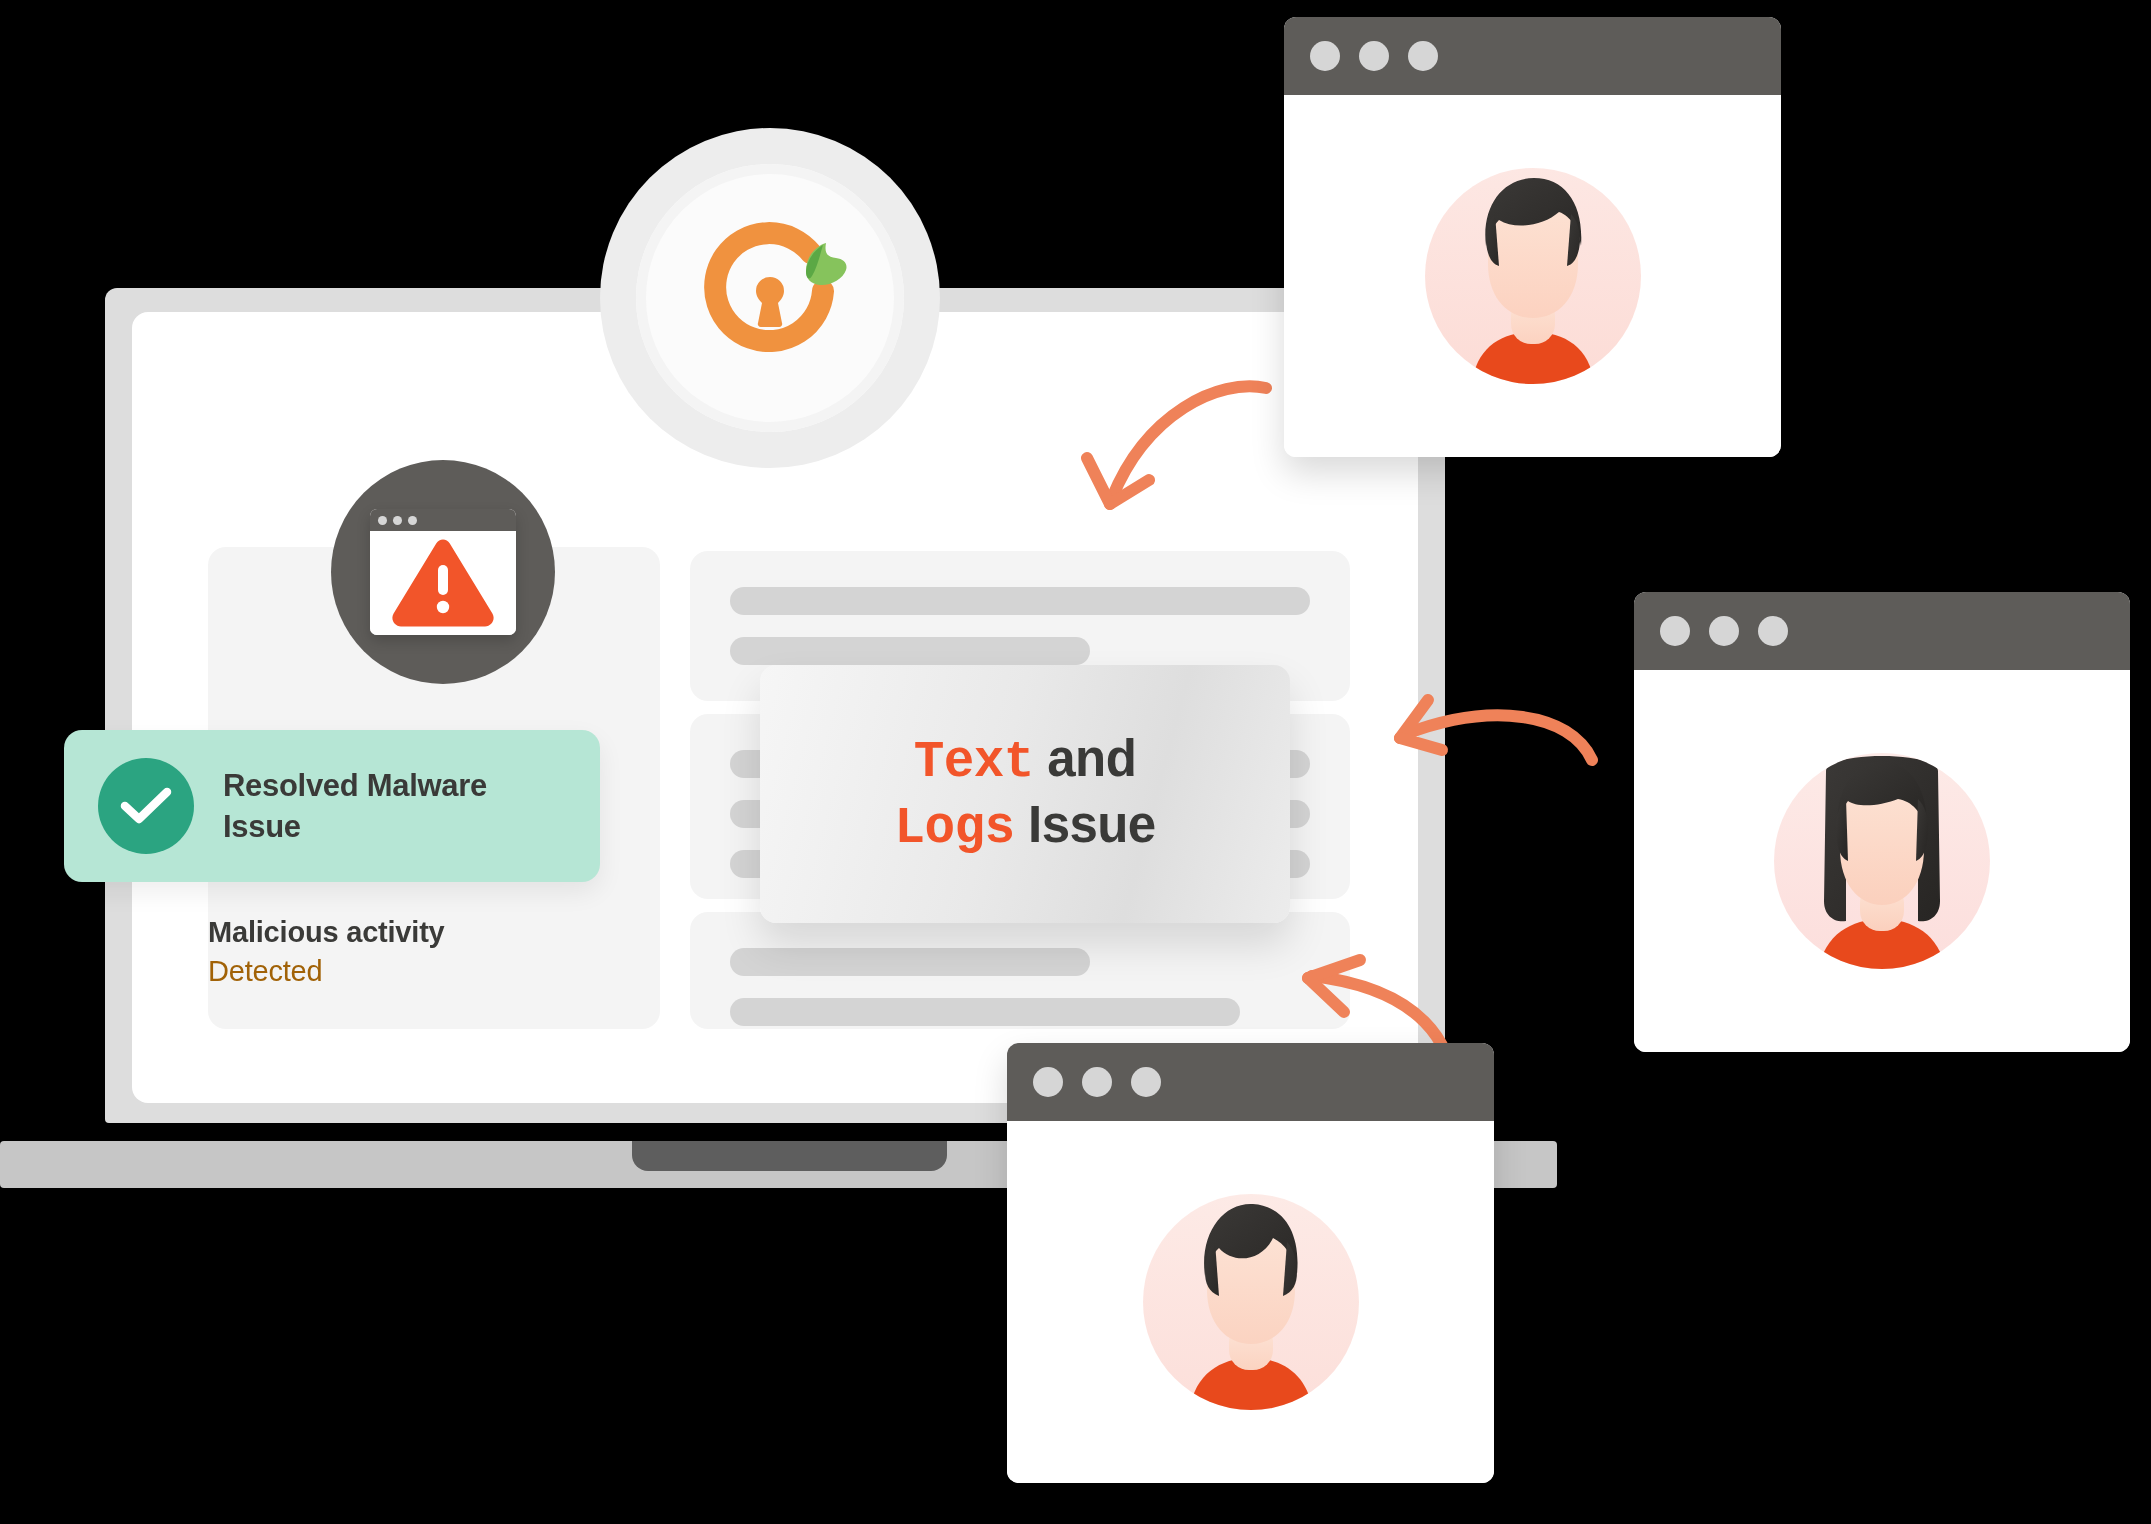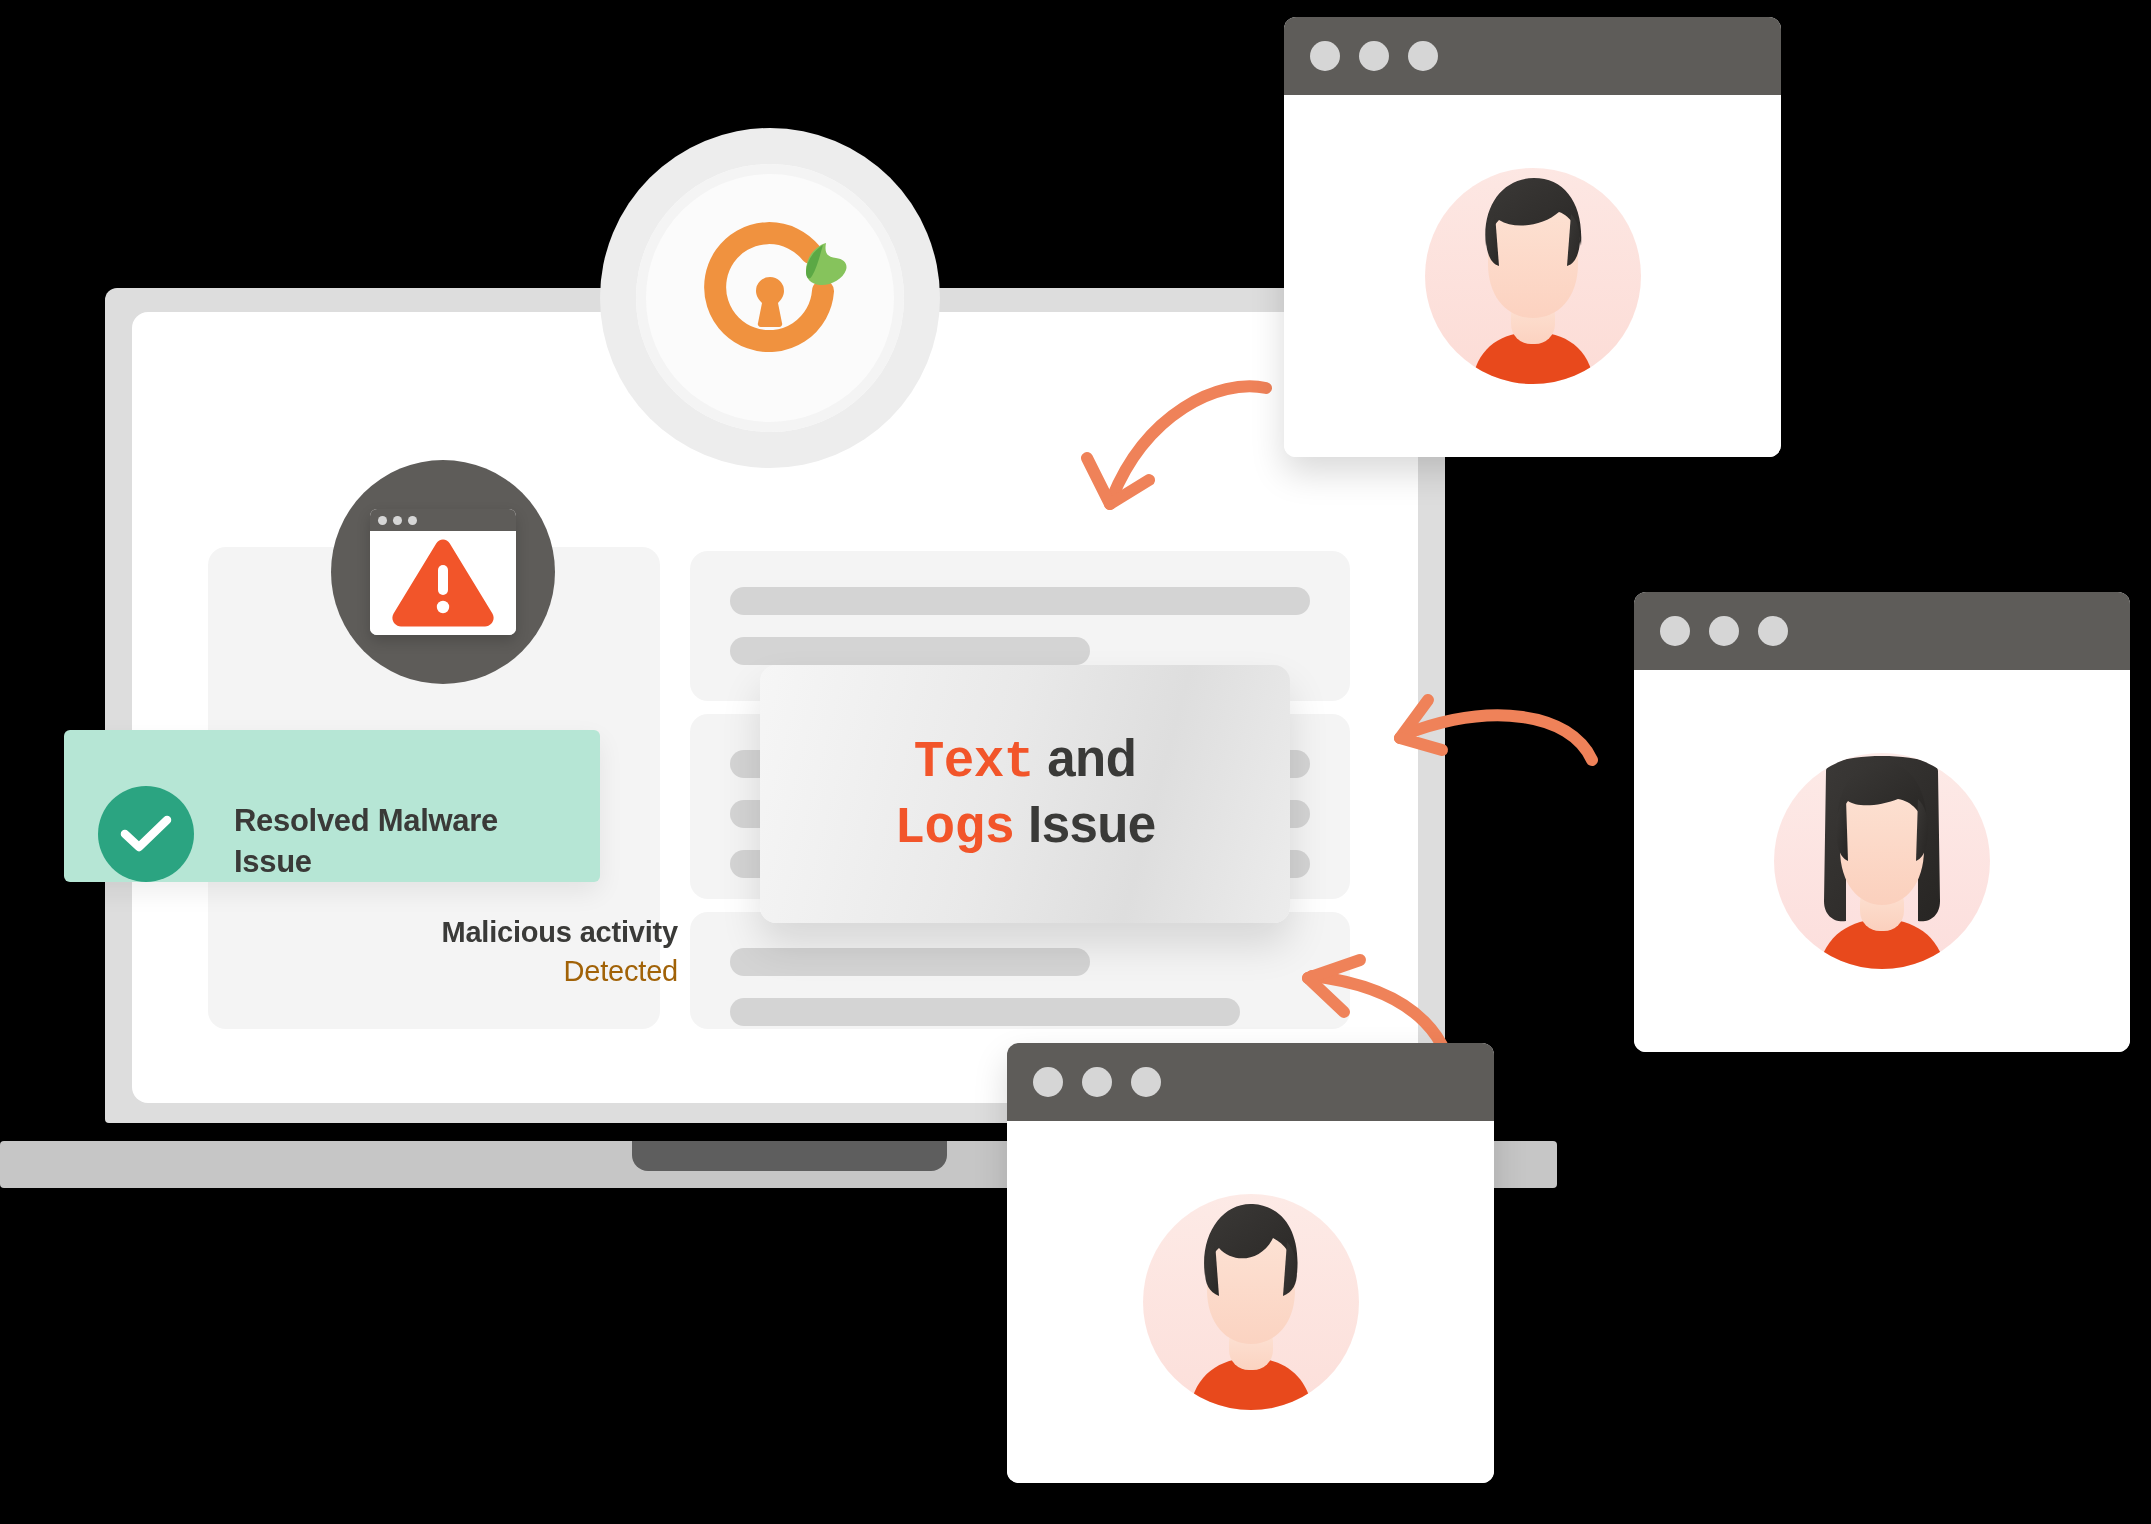--- a/index.html
+++ b/index.html
@@ -55,31 +55,31 @@
     overflow:hidden;display:flex;flex-direction:column;
     box-shadow:0 6px 14px rgba(0,0,0,.18);
   }
   #malware-window .bar{
     height:22px;background:#5e5c59;display:flex;align-items:center;gap:6px;padding-left:8px;
   }
   #malware-window .bar i{width:9px;height:9px;border-radius:50%;background:#d6d6d6;display:block;}
   #malware-window .body{flex:1;display:flex;align-items:center;justify-content:center;background:#fff;}
 
   #malware-caption{
-    position:absolute;left:226px;top:913px;width:452px;text-align:right;z-index:5;
+    position:absolute;left:208px;top:913px;width:452px;text-align:left;z-index:5;
     line-height:1.33;
   }
   #malware-caption .l1{font-size:29px;font-weight:bold;color:#3a3a38;display:block;letter-spacing:-.2px;}
   #malware-caption .l2{font-size:29px;font-weight:normal;color:#a16207;display:block;letter-spacing:-.2px;}
 
   
   #resolved-badge{
     position:absolute;left:64px;top:730px;width:536px;height:152px;
-    background:#b6e6d5;border-radius:6px;z-index:7;
-    display:flex;align-items:flex-end;padding:0 34px;box-sizing:border-box;gap:40px;
+    background:#b6e6d5;border-radius:18px;z-index:7;
+    display:flex;align-items:center;padding:0 34px;box-sizing:border-box;gap:29px;
     box-shadow:0 10px 26px rgba(0,0,0,.07);
   }
   #check-circle{
     width:96px;height:96px;border-radius:50%;background:#2ba481;flex:none;
     display:flex;align-items:center;justify-content:center;
   }
   #resolved-label{
     font-size:31px;font-weight:bold;color:#3a3a38;line-height:1.33;letter-spacing:-.3px;
     max-width:330px;
   }

